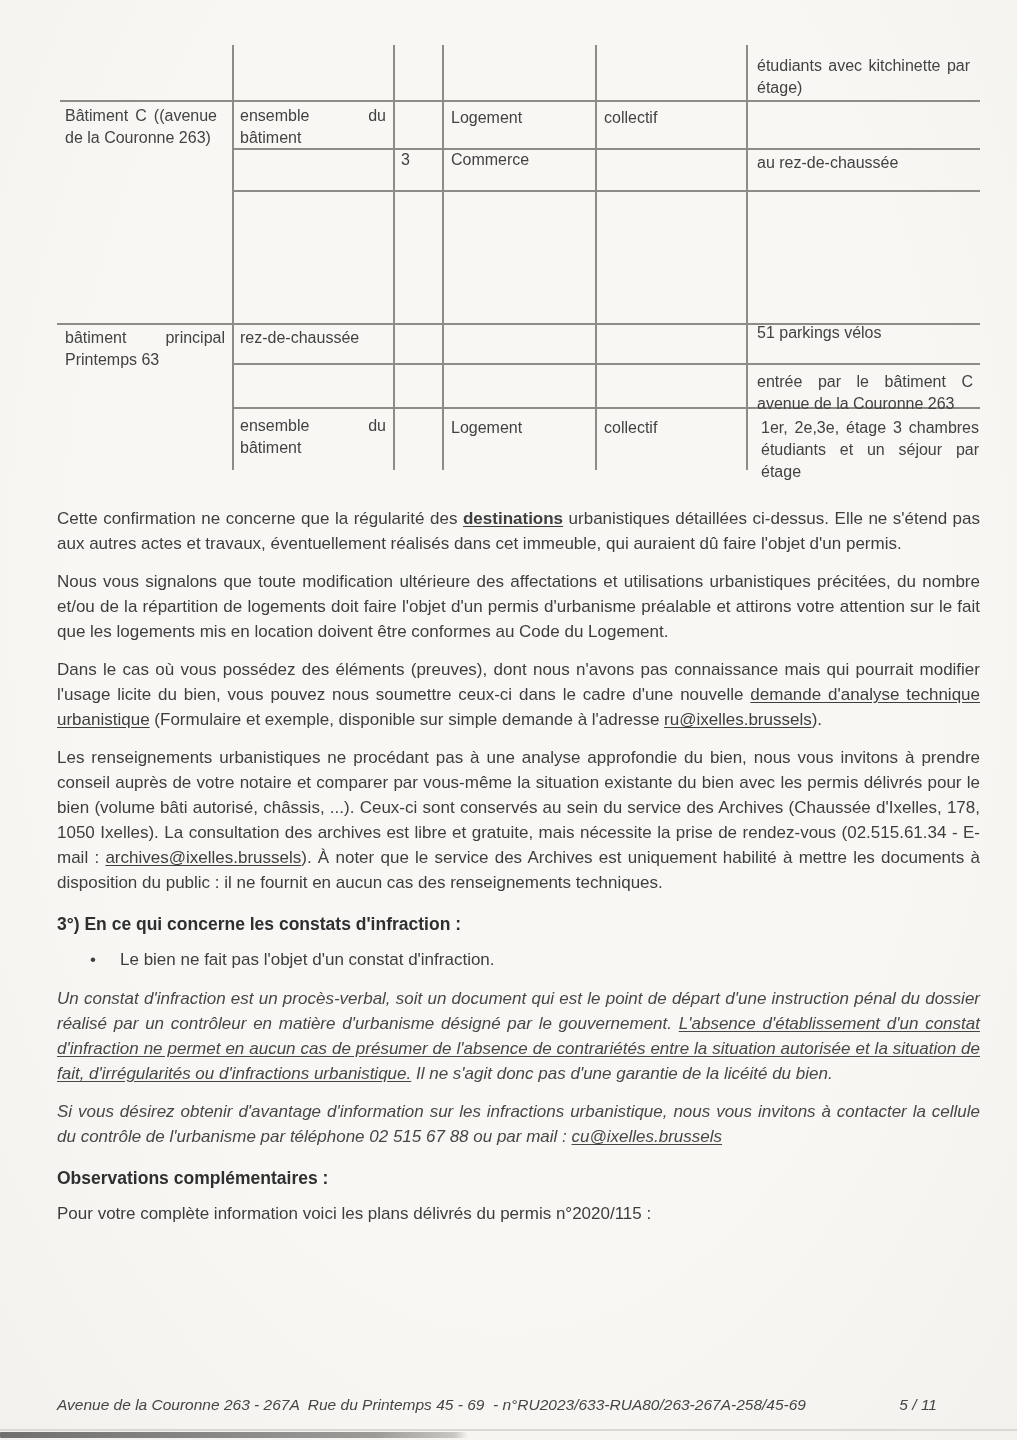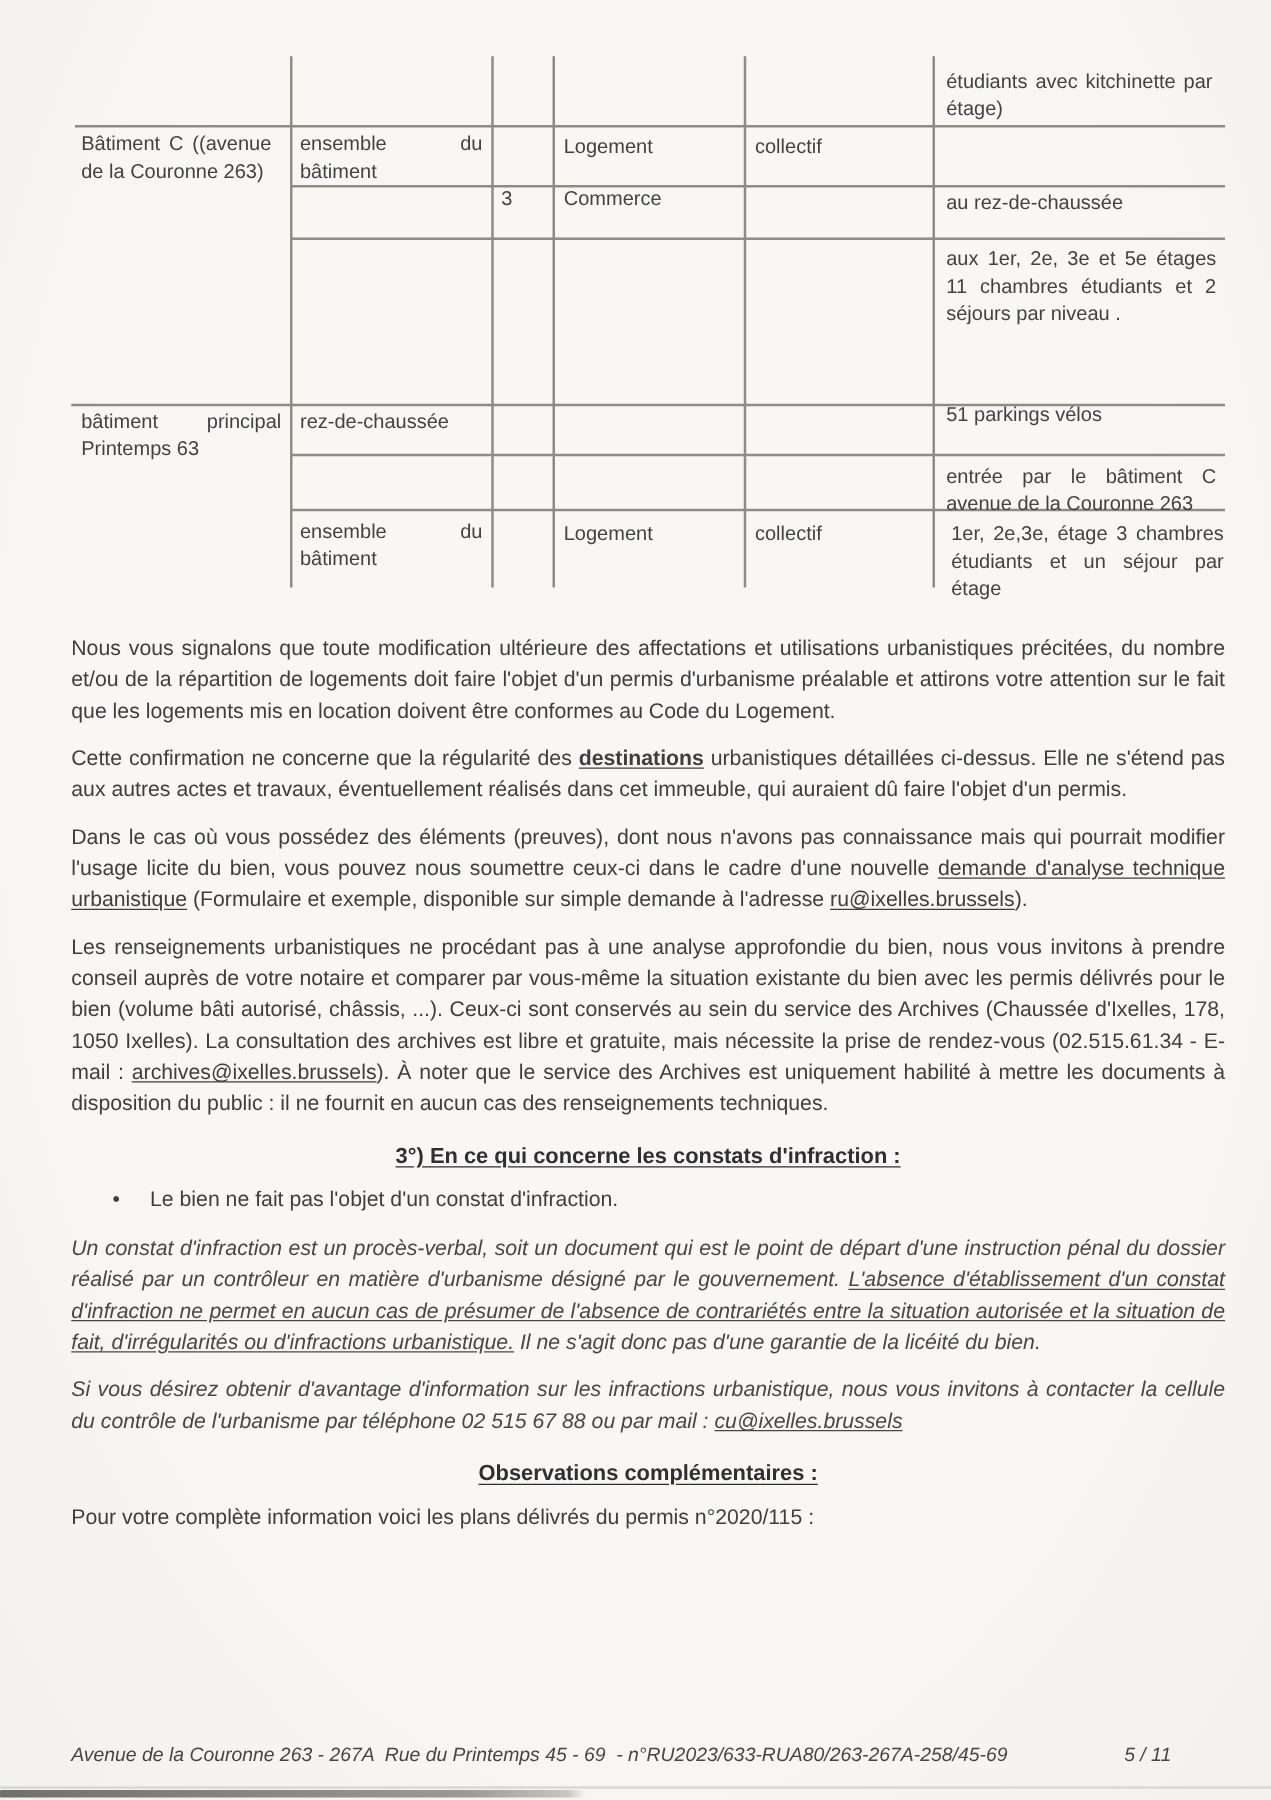--- a/index.html
+++ b/index.html
@@ -18,21 +18,21 @@
   .vline{width:1.5px;}
   .hline{height:1.5px;}
   .cell{position:absolute;}
   .j{text-align:justify;}
   
   .content{position:absolute;left:57px;top:506px;width:923px;}
   .content p{margin:0 0 13px;font-size:17px;line-height:25px;text-align:justify;}
   .emph{font-weight:bold;text-decoration:underline;text-underline-offset:2px;}
   .u{text-decoration:underline;text-underline-offset:2px;}
   h3.sec{margin:19px 0 12px;font-size:17.5px;color:#2f2f31;
-    text-decoration:underline;text-underline-offset:3px;text-align:center;}
+    text-underline-offset:3px;}
   .bullet{display:flex;margin:0 0 14px;font-size:17px;line-height:25px;}
   .bullet .marker{width:30px;margin-left:33px;flex:none;}
   .note{font-style:italic;font-size:16px;line-height:23.5px;margin:0 0 13px;text-align:justify;color:#47474a;}
   .obs-p{margin-top:16px;}
   
   .footer{position:absolute;left:57px;top:1396px;width:880px;
     display:flex;justify-content:space-between;align-items:flex-start;
     font-style:italic;font-size:15.5px;color:#454548;white-space:pre-wrap;text-align:right;}
   .scan-line{position:absolute;left:0;top:1429px;width:1017px;height:2px;background:#dbd8d4;}
   .scan-bar{position:absolute;left:0;top:1432px;width:468px;height:6px;
@@ -62,39 +62,38 @@
 
     <div class="cell j" style="left:8px;top:60px;width:152px;">Bâtiment C ((avenue de la Couronne 263)</div>
     <div class="cell j" style="left:183px;top:60px;width:146px;">ensemble du bâtiment</div>
     <div class="cell" style="left:394px;top:62px;width:140px;">Logement</div>
     <div class="cell" style="left:547px;top:62px;width:130px;">collectif</div>
 
     <div class="cell" style="left:344px;top:104px;width:30px;">3</div>
     <div class="cell" style="left:394px;top:104px;width:140px;">Commerce</div>
     <div class="cell" style="left:700px;top:107px;width:213px;">au rez-de-chaussée</div>
 
-    <div class="cell j" style="left:700px;top:152px;width:216px;">aux 1er, 2e, 3e et 5e étages 11 chambres étudiants et 2 séjours par niveau .</div>
 
     <div class="cell j" style="left:8px;top:282px;width:160px;">bâtiment principal Printemps 63</div>
     <div class="cell" style="left:183px;top:282px;width:150px;">rez-de-chaussée</div>
     <div class="cell" style="left:700px;top:277px;width:213px;">51 parkings vélos</div>
 
     <div class="cell j" style="left:700px;top:326px;width:216px;">entrée par le bâtiment C avenue de la Couronne 263</div>
 
     <div class="cell j" style="left:183px;top:370px;width:146px;">ensemble du bâtiment</div>
     <div class="cell" style="left:394px;top:372px;width:140px;">Logement</div>
     <div class="cell" style="left:547px;top:372px;width:130px;">collectif</div>
     <div class="cell j" style="left:668px;top:372px;width:218px;margin-left:36px;">1er, 2e,3e, étage 3 chambres étudiants et un séjour par étage</div>
   </div>
 
   <div class="content">
 
+    <p><span>Cette confirmation ne concerne que la régularité des </span><span class="emph">destinations</span><span> urbanistiques détaillées ci-dessus. Elle ne s'étend pas aux autres actes et travaux, éventuellement réalisés dans cet immeuble, qui auraient dû faire l'objet d'un permis.</span></p>
+
     <p>Nous vous signalons que toute modification ultérieure des affectations et utilisations urbanistiques précitées, du nombre et/ou de la répartition de logements doit faire l'objet d'un permis d'urbanisme préalable et attirons votre attention sur le fait que les logements mis en location doivent être conformes au Code du Logement.</p>
-
-    <p><span>Cette confirmation ne concerne que la régularité des </span><span class="emph">destinations</span><span> urbanistiques détaillées ci-dessus. Elle ne s'étend pas aux autres actes et travaux, éventuellement réalisés dans cet immeuble, qui auraient dû faire l'objet d'un permis.</span></p>
 
     <p><span>Dans le cas où vous possédez des éléments (preuves), dont nous n'avons pas connaissance mais qui pourrait modifier l'usage licite du bien, vous pouvez nous soumettre ceux-ci dans le cadre d'une nouvelle </span><span class="u">demande d'analyse technique urbanistique</span><span> (Formulaire et exemple, disponible sur simple demande à l'adresse </span><span class="u">ru@ixelles.brussels</span><span>).</span></p>
 
     <p><span>Les renseignements urbanistiques ne procédant pas à une analyse approfondie du bien, nous vous invitons à prendre conseil auprès de votre notaire et comparer par vous-même la situation existante du bien avec les permis délivrés pour le bien (volume bâti autorisé, châssis, ...). Ceux-ci sont conservés au sein du service des Archives (Chaussée d'Ixelles, 178, 1050 Ixelles). La consultation des archives est libre et gratuite, mais nécessite la prise de rendez-vous (02.515.61.34 - E-mail : </span><span class="u">archives@ixelles.brussels</span><span>). À noter que le service des Archives est uniquement habilité à mettre les documents à disposition du public : il ne fournit en aucun cas des renseignements techniques.</span></p>
 
     <h3 class="sec">3°) En ce qui concerne les constats d'infraction :</h3>
 
     <div class="bullet">
       <span class="marker">•</span>
       <span>Le bien ne fait pas l'objet d'un constat d'infraction.</span>

